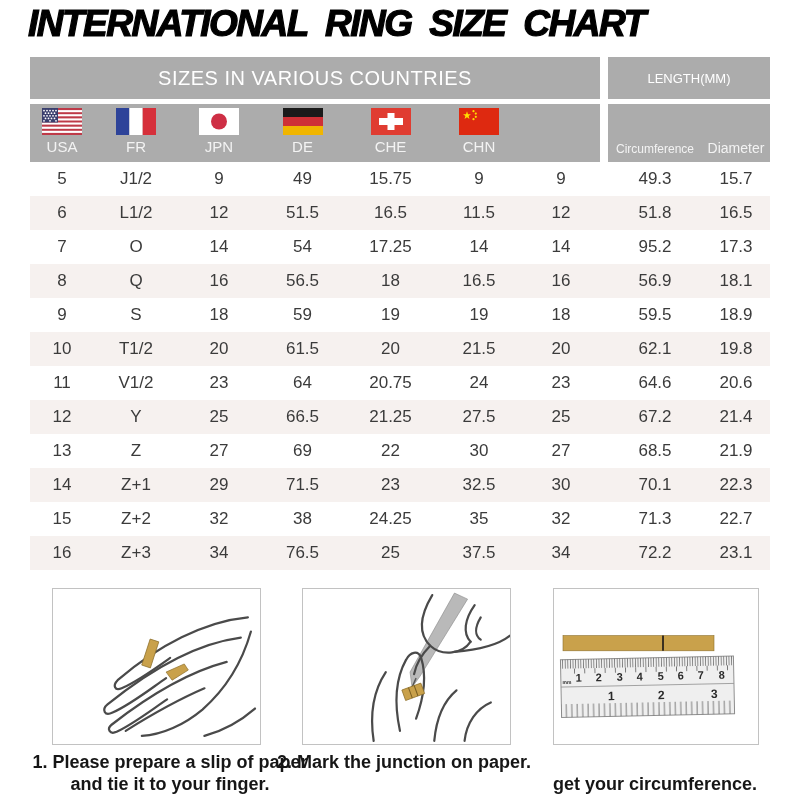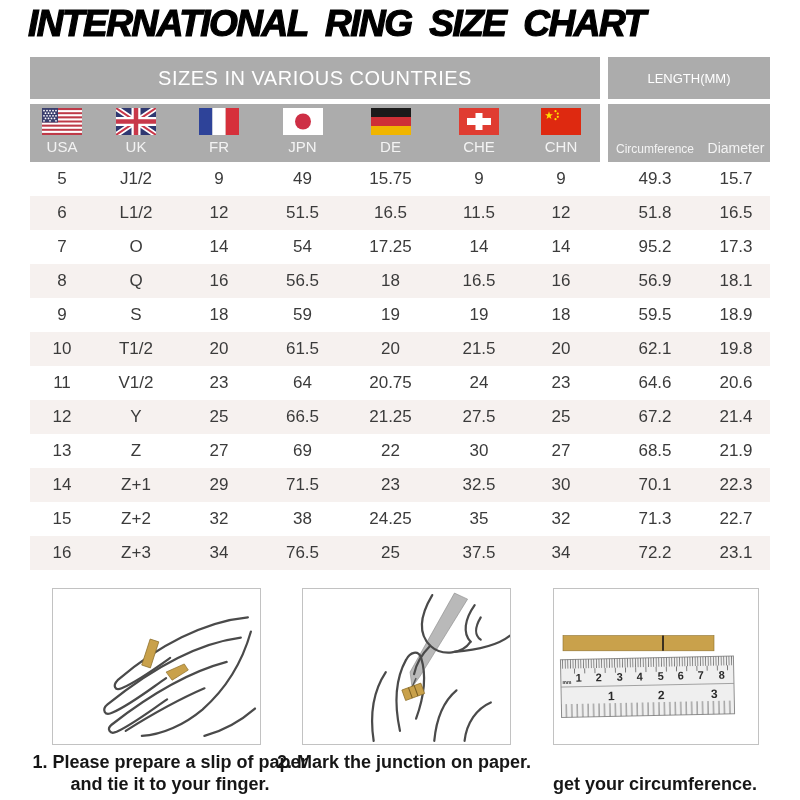--- a/index.html
+++ b/index.html
@@ -91,32 +91,20 @@
                 <circle cx="9.5" cy="10.4" r=".9"></circle>
                 <circle cx="12.5" cy="10.4" r=".9"></circle>
               <circle cx="2" cy="12.8" r=".9"></circle>
                 <circle cx="8" cy="12.8" r=".9"></circle>
                 <circle cx="14" cy="12.8" r=".9"></circle>
             </g>
           </svg>
           <div class="flabel">USA</div>
         </div>
 
-        <div class="flagcol">
-          <svg viewBox="0 0 40 27">
-            <rect width="40" height="27" fill="#2F3871"></rect>
-            <path d="M0,0 L40,27 M40,0 L0,27" stroke="#fff" stroke-width="5.5"></path>
-            <path d="M0,0 L40,27 M40,0 L0,27" stroke="#C8384A" stroke-width="2"></path>
-            <rect x="15.5" width="9" height="27" fill="#fff"></rect>
-              <rect y="9" width="40" height="9" fill="#fff"></rect>
-            <rect x="17.75" width="4.5" height="27" fill="#C8384A"></rect>
-              <rect y="11.25" width="40" height="4.5" fill="#C8384A"></rect>
-          </svg>
-          <div class="flabel">UK</div>
-        </div>
 
         <div class="flagcol">
           <svg viewBox="0 0 40 27">
             <rect width="13.4" height="27" fill="#2E4399"></rect>
             <rect x="13.4" width="13.3" height="27" fill="#ffffff"></rect>
             <rect x="26.7" width="13.3" height="27" fill="#D6303B"></rect>
           </svg>
           <div class="flabel">FR</div>
         </div>
 

